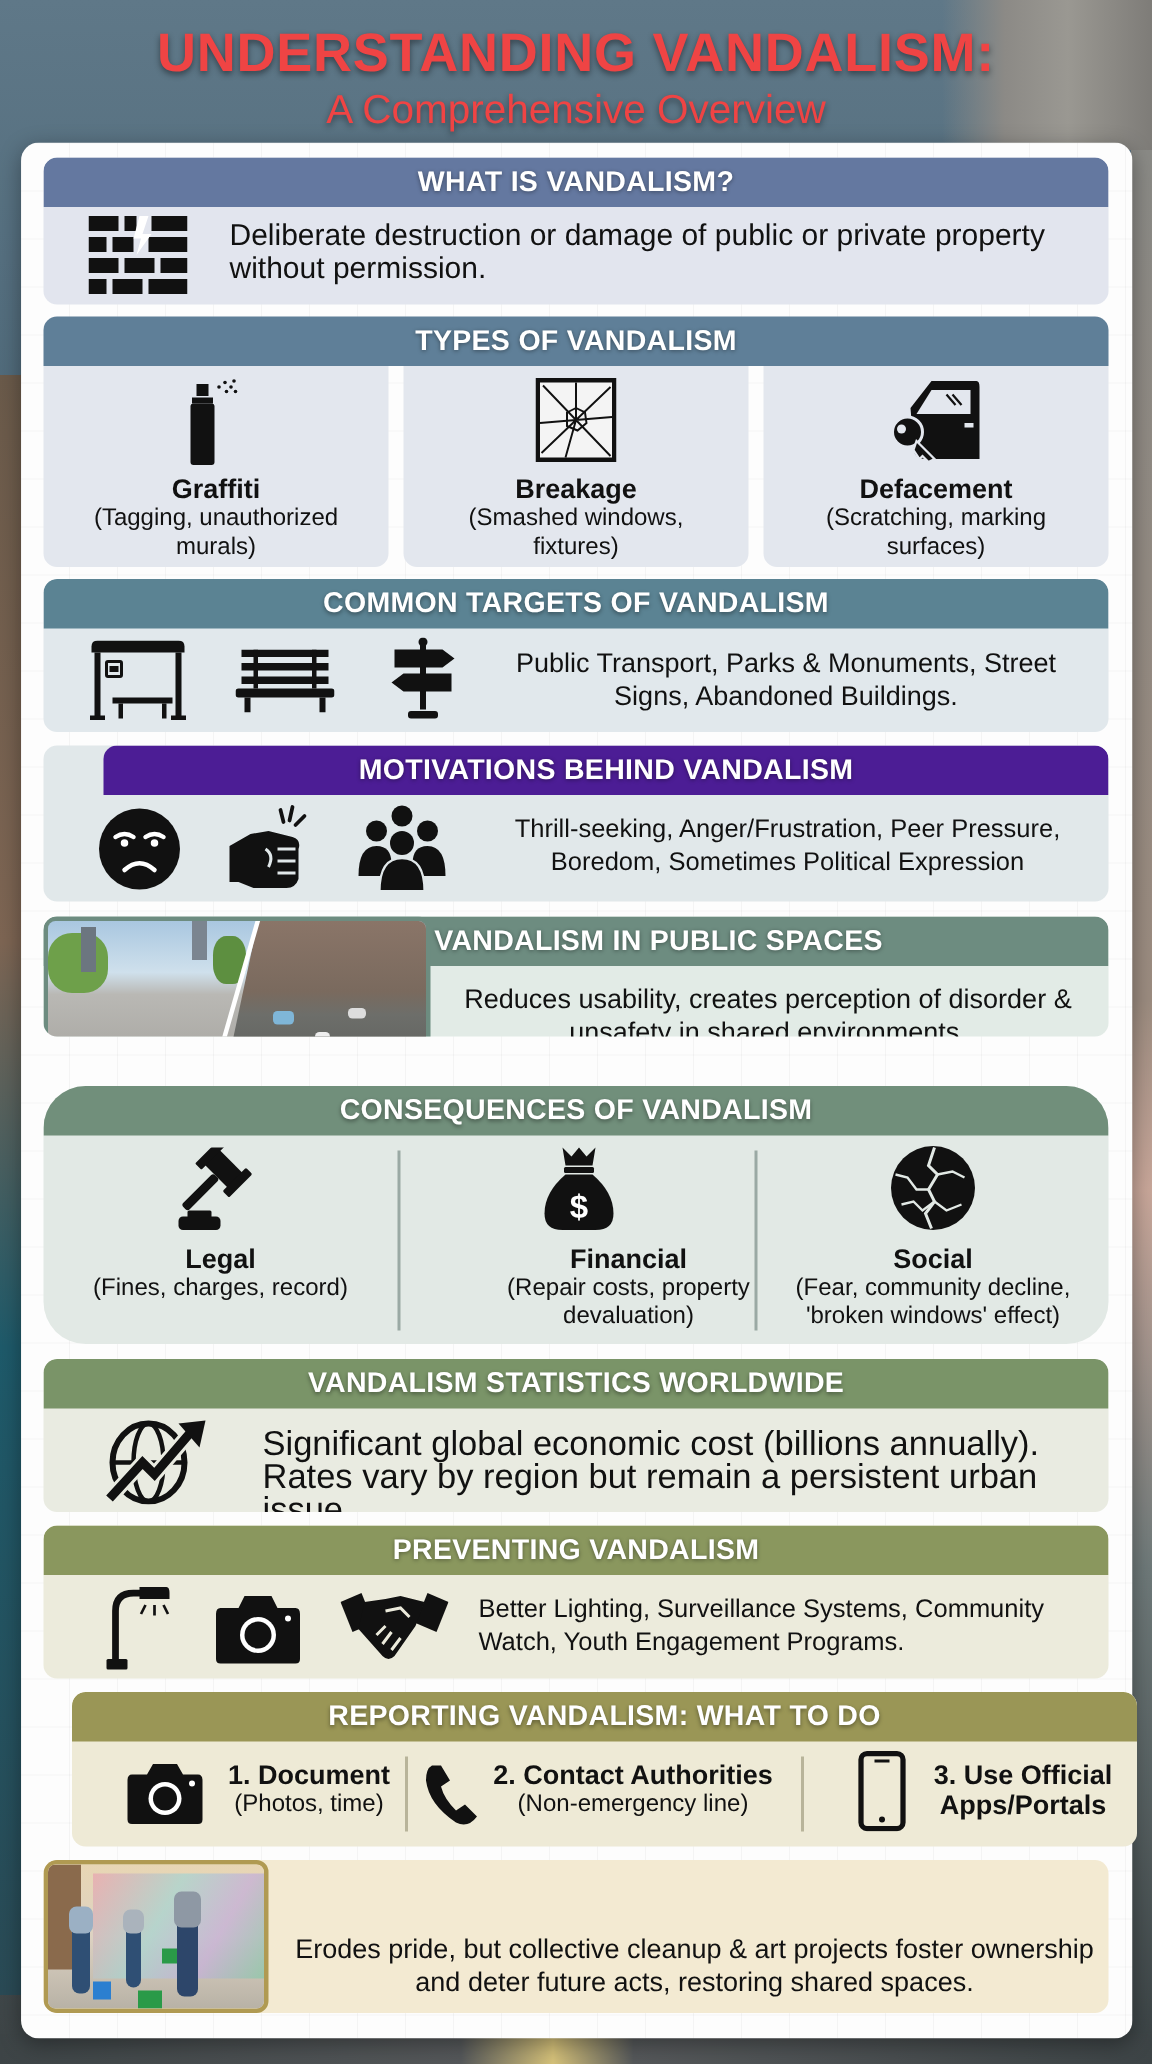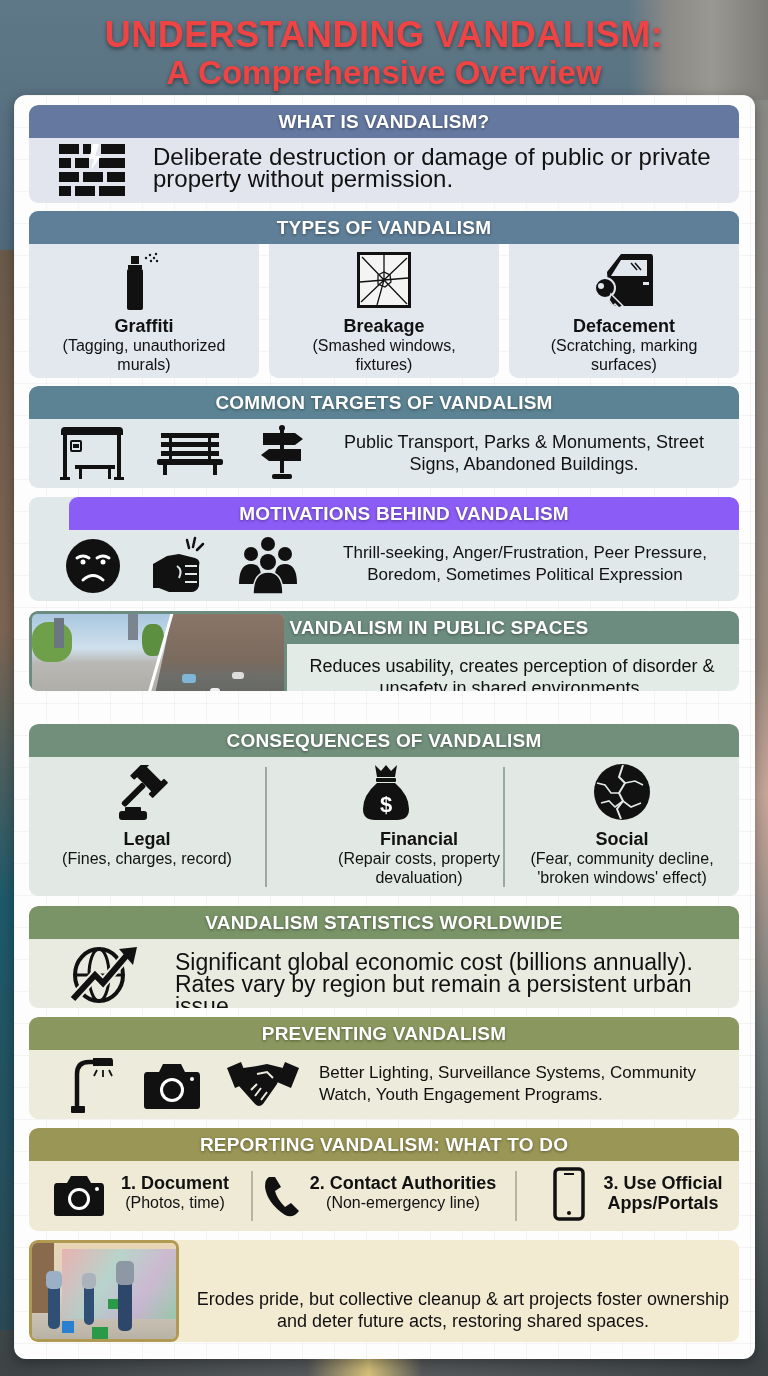--- a/index.html
+++ b/index.html
@@ -21,21 +21,21 @@
   .bg-right2 {
     position: absolute; right: 0; top: 100px; width: 14px; height: 1260px;
     background: linear-gradient(180deg, #8a8a86 0%, #9c8c80 45%, #c9a79a 55%, #6f7a7a 75%, #3c4446 100%);
   }
   .bg-bottom {
     position: absolute; left: 0; bottom: 0; width: 768px; height: 20px;
     background: linear-gradient(90deg, #3d4446, #55585a 40%, #d6c27a 48%, #55585a 55%, #3d4446);
   }
   .title-wrap { position: absolute; top: 14px; left: 0; width: 768px; text-align: center; color: #ef4444; text-shadow: 0 2px 4px rgba(0,0,0,0.45); }
   .title-main { font-size: 36px; font-weight: bold; letter-spacing: 0.5px; line-height: 42px; }
-  .title-sub { font-size: 33px; line-height: 32px; margin-top: 1px; font-weight: bold; }
+  .title-sub { font-size: 27px; line-height: 32px; margin-top: 1px; }
 
   .panel {
     position: absolute; left: 14px; top: 95px; width: 741px; height: 1264px;
     background: #fdfdfd;
     background-image:
       linear-gradient(rgba(0,0,0,0.035) 1px, transparent 1px),
       linear-gradient(90deg, rgba(0,0,0,0.035) 1px, transparent 1px);
     background-size: 32px 32px;
     border-radius: 12px;
     box-shadow: 0 4px 14px rgba(0,0,0,0.35);
@@ -84,21 +84,21 @@
             <rect x="40" y="14" width="26" height="10"></rect>
           <rect x="0" y="28" width="20" height="10"></rect>
             <rect x="24" y="28" width="20" height="10"></rect>
             <rect x="48" y="28" width="18" height="10"></rect>
           <rect x="0" y="42" width="12" height="10"></rect>
             <rect x="16" y="42" width="20" height="10"></rect>
             <rect x="40" y="42" width="26" height="10"></rect>
           <polygon points="34,0 40,0 36,12 42,12 32,26 35,15 30,15" fill="#fff"></polygon>
         </g>
       </svg>
-      <div class="body-text" style="left:124px; top:8px; width:580px; font-size:24px;">Deliberate destruction or damage of public or private property without permission.</div>
+      <div class="body-text" style="left:124px; top:8px; width:580px; font-size:20px;">Deliberate destruction or damage of public or private property without permission.</div>
     </div>
   </div>
 
   <div class="section" style="top:291px; height:102px; background:#e1e8ec;">
     <div class="sec-header" style="background:#5b8393;">COMMON TARGETS OF VANDALISM</div>
     <div class="sec-body" style="height:69px;">
       <svg class="icon" style="left:30px; top:8px;" width="66" height="54" viewBox="0 0 66 54">
         <path d="M2 4 Q2 0 6 0 L60 0 Q64 0 64 4 L64 8 L2 8 Z" fill="#111"></path>
         <rect x="4" y="8" width="4" height="44" fill="#111"></rect>
           <rect x="58" y="8" width="4" height="44" fill="#111"></rect>
@@ -178,21 +178,21 @@
         </svg>
         <div class="center" style="position:absolute; left:0; top:72px; width:230px;">
           <div class="col-title">Defacement</div>
           <div class="col-sub" style="padding:0 28px;">(Scratching, marking surfaces)</div>
         </div>
       </div>
     </div>
   </div>
 
   <div class="section" style="top:402px; height:104px; background:#e1e8ea;">
-    <div class="sec-header" style="background:#8b5cf6;margin-left:40px;">MOTIVATIONS BEHIND VANDALISM</div>
+    <div class="sec-header" style="background:#4c1d95;margin-left:40px;">MOTIVATIONS BEHIND VANDALISM</div>
     <div class="sec-body" style="height:71px;">
       <svg class="icon" style="left:36px; top:8px;" width="56" height="56" viewBox="0 0 56 56">
         <circle cx="28" cy="28" r="27" fill="#111"></circle>
         <path d="M12 20 Q18 16 24 20" stroke="#fff" stroke-width="3" fill="none" stroke-linecap="round"></path>
         <path d="M32 20 Q38 16 44 20" stroke="#fff" stroke-width="3" fill="none" stroke-linecap="round"></path>
         <circle cx="18" cy="24" r="2.5" fill="#fff"></circle>
           <circle cx="38" cy="24" r="2.5" fill="#fff"></circle>
         <path d="M18 42 Q28 33 38 42" stroke="#fff" stroke-width="3" fill="none" stroke-linecap="round"></path>
       </svg>
       <svg class="icon" style="left:122px; top:6px;" width="56" height="58" viewBox="0 0 56 58">
@@ -227,21 +227,21 @@
       <div style="position:absolute; left:178px; top:74px; width:10px; height:6px; background:#eee; border-radius:3px;"></div>
       <div style="position:absolute; left:200px; top:58px; width:12px; height:7px; background:#ddd; border-radius:3px;"></div>
       <div style="position:absolute; left:136px; top:78px; width:12px; height:7px; background:#e5e5e5; border-radius:3px;"></div>
       <div style="position:absolute; left:224px; top:80px; width:12px; height:6px; background:#9fc4dc; border-radius:3px;"></div>
       <div style="position:absolute; left:160px; top:84px; width:10px; height:6px; background:#222; border-radius:3px;"></div>
       <div style="position:absolute; left:118px; top:-6px; width:3px; height:120px; background:#fff; transform:rotate(16deg); transform-origin:top left; left:140px;"></div>
     </div>
     <div class="body-text center" style="left:268px; top:44px; width:430px; font-size:18px;">Reduces usability, creates perception of disorder &amp; unsafety in shared environments.</div>
   </div>
 
-  <div class="section" style="top:629px; height:172px; background:#e2e9e5;">
+  <div class="section" style="top:629px; height:172px; background:#e2e9e5;border-radius:28px;">
     <div class="sec-header" style="background:#718f7b;">CONSEQUENCES OF VANDALISM</div>
     <div class="sec-body" style="height:139px;">
       <div class="vdiv" style="left:236px; top:10px; height:120px;"></div>
       <div class="vdiv" style="left:474px; top:10px; height:120px;"></div>
 
       <div style="position:absolute; left:0; top:0; width:236px; height:139px;padding-left:30px;">
         <svg class="icon" style="left:88px; top:8px;" width="60" height="56" viewBox="0 0 60 56">
           <g transform="rotate(45 30 22)">
             <rect x="14" y="8" width="24" height="14" fill="#111"></rect>
             <rect x="10" y="4" width="6" height="22" rx="1" fill="#111"></rect>
@@ -317,27 +317,27 @@
       <svg class="icon" style="left:198px; top:10px;" width="72" height="48" viewBox="0 0 72 48">
         <path d="M0 8 L14 2 L22 22 L8 28 Z" fill="#111"></path>
         <path d="M72 8 L58 2 L50 22 L64 28 Z" fill="#111"></path>
         <path d="M16 8 L30 6 L40 4 L56 8 L50 24 L36 44 Q32 48 28 44 L12 26 Z" fill="#111"></path>
         <path d="M30 14 L40 12 L46 18 M24 30 L30 24 M28 36 L34 28 M34 40 L40 32" stroke="#ecebdc" stroke-width="2" fill="none"></path>
       </svg>
       <div class="body-text" style="left:290px; top:12px; width:420px; font-size:17px;">Better Lighting, Surveillance Systems, Community Watch, Youth Engagement Programs.</div>
     </div>
   </div>
 
-  <div class="section" style="top:1033px; height:103px; background:#eeead6;">
+  <div class="section" style="top:1033px; height:103px; background:#eeead6;margin-left:19px;">
     <div class="sec-header" style="background:#9a9656;">REPORTING VANDALISM: WHAT TO DO</div>
     <div class="sec-body" style="height:70px;">
       <div class="vdiv" style="left:222px; top:10px; height:50px; background:#b8b49a;"></div>
       <div class="vdiv" style="left:486px; top:10px; height:50px; background:#b8b49a;"></div>
 
-      <div style="position:absolute; left:0; top:0; width:220px; height:72px;">
+      <div style="position:absolute; left:12px; top:0; width:220px; height:72px;">
         <svg class="icon" style="left:24px; top:12px;" width="52" height="44" viewBox="0 0 52 44">
           <path d="M4 10 L14 10 L18 3 L34 3 L38 10 L48 10 Q51 10 51 14 L51 40 Q51 43 48 43 L4 43 Q1 43 1 40 L1 14 Q1 10 4 10 Z" fill="#111"></path>
           <circle cx="26" cy="26" r="11" fill="#fff"></circle>
             <circle cx="26" cy="26" r="8" fill="#111"></circle>
           <circle cx="44" cy="16" r="2" fill="#fff"></circle>
         </svg>
         <div class="center" style="position:absolute; left:84px; top:12px; width:124px;">
           <div class="col-title">1. Document</div>
           <div class="col-sub">(Photos, time)</div>
         </div>

